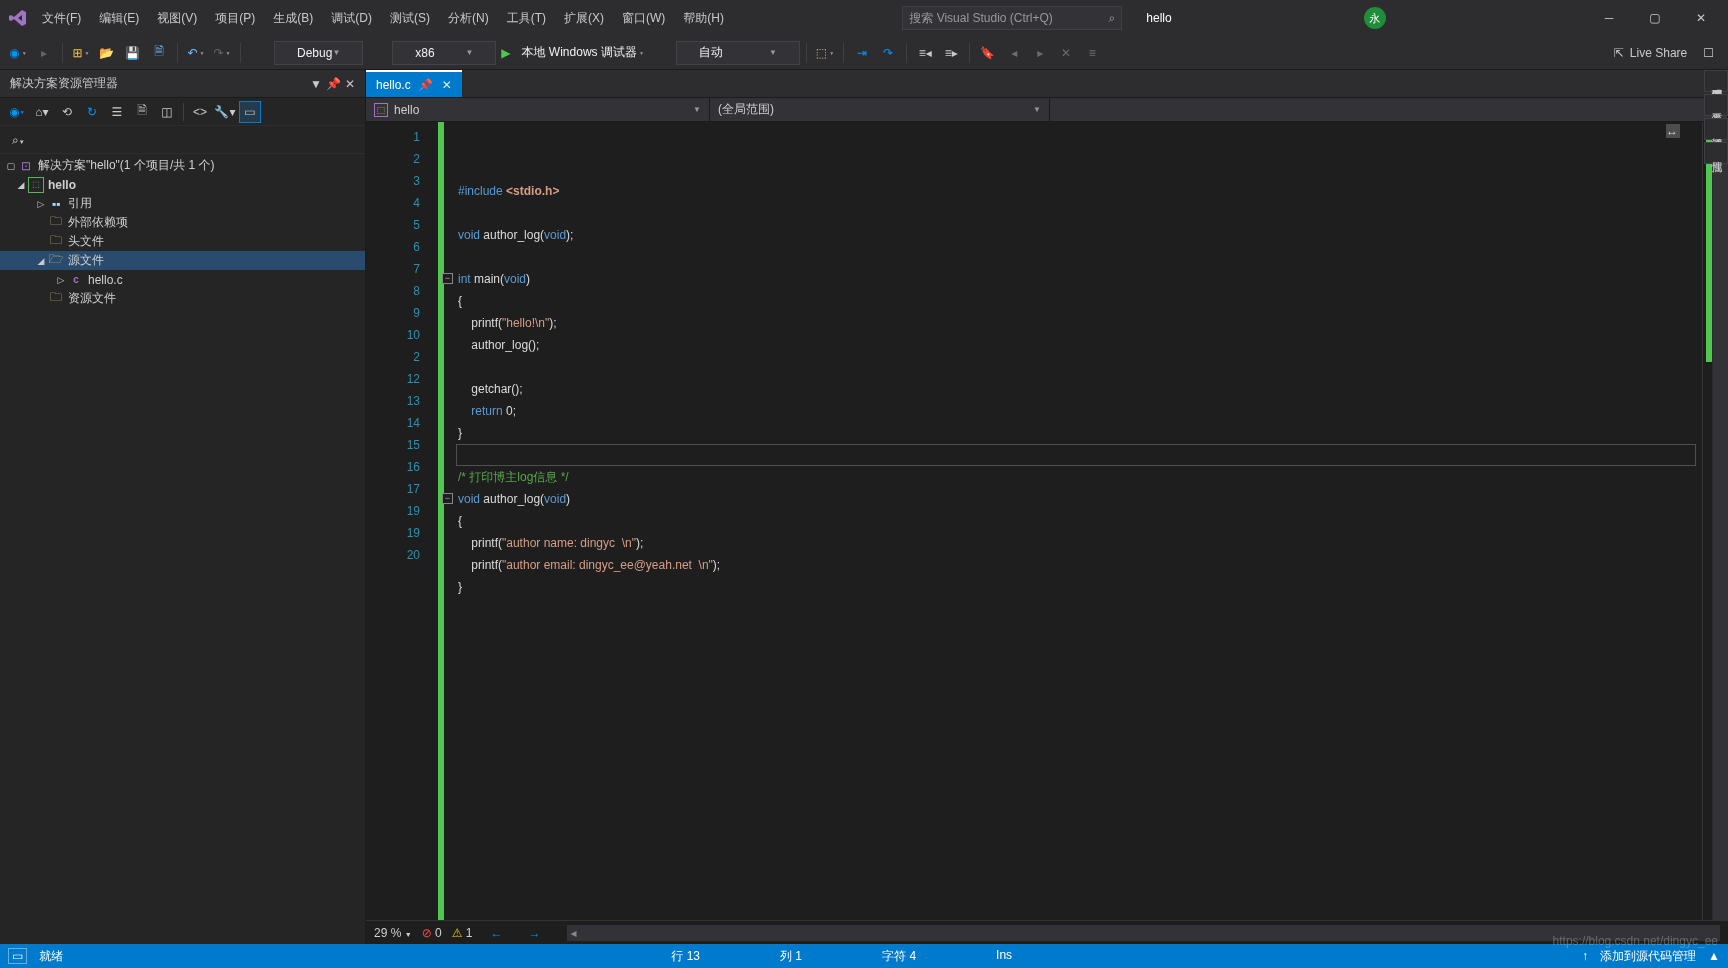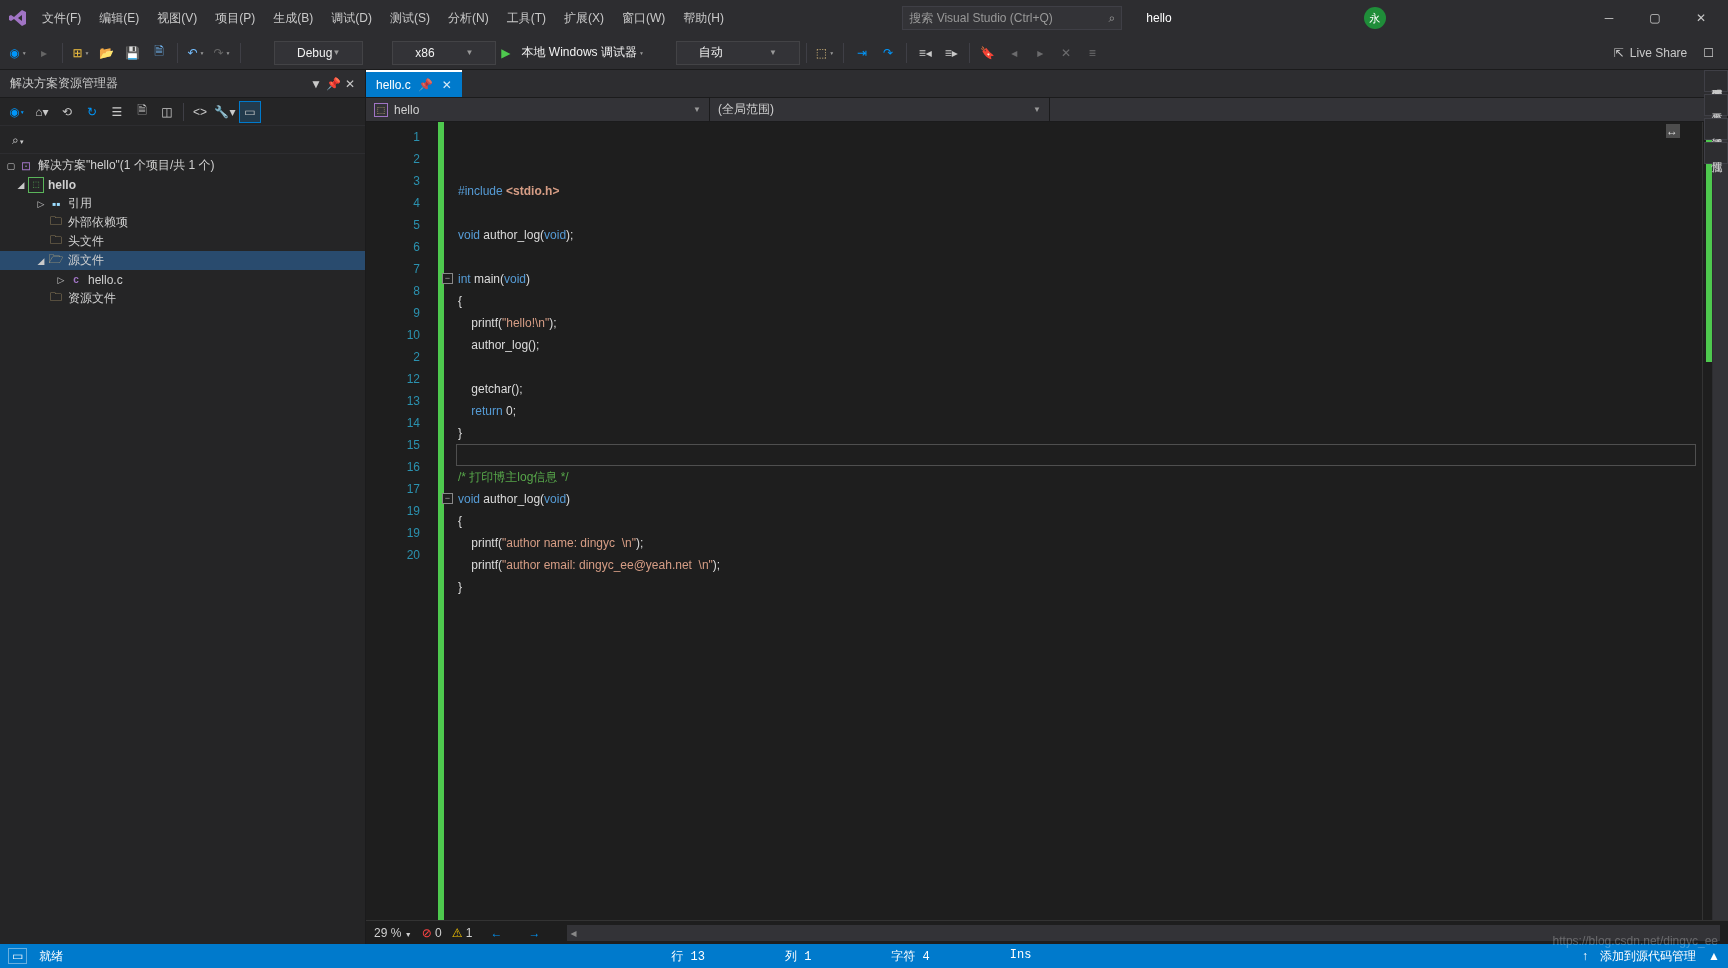--- a/index.html
+++ b/index.html
@@ -72,21 +72,21 @@
 .scroll-h { height: 16px; background: #333337; display: flex; align-items: center; }
 .tool-handle { width: 14px; height: 14px; background: #4d4d4d; position: absolute; right: 22px; top: 2px; cursor: move; }
 .editor-footer { height: 24px; display: flex; align-items: center; background: #1e1e1e; border-top: 1px solid #333; padding: 0 8px; gap: 10px; color: #d0d0d0; }
 .zoom { color: #d0d0d0; }
 .err-icon { color: #f44; }
 .warn-icon { color: #ffcc00; }
 .nav-arrow { color: #0097fb; cursor: pointer; padding: 0 8px; }
 .right-tabs { position: absolute; right: 0; top: 70px; width: 24px; display: flex; flex-direction: column; }
 .vtab { writing-mode: vertical-rl; padding: 10px 3px; background: #2d2d30; color: #c9c9c9; cursor: pointer; border: 1px solid #3f3f46; margin-bottom: 2px; font-size: 11px; }
 .statusbar { height: 24px; background: #007acc; color: #fff; display: flex; align-items: center; padding: 0 8px; gap: 40px; font-size: 12px; }
-.statusbar .status-item { padding: 0 4px; font-family: Liberation Mono, monospace; }
+.statusbar .status-item { padding: 0 4px; }
 .statusbar .left-group { display: flex; align-items: center; gap: 8px; }
 .statusbar .center-group { display: flex; gap: 72px; margin-left: 560px; }
 .statusbar .right-group { margin-left: auto; display: flex; align-items: center; gap: 8px; }
 .watermark { position: absolute; right: 10px; bottom: 20px; color: #ffffff44; font-size: 12px; pointer-events: none; }
 </style>
 </head>
 <body>
 
 <div class="titlebar">
   <div class="vs-logo">

